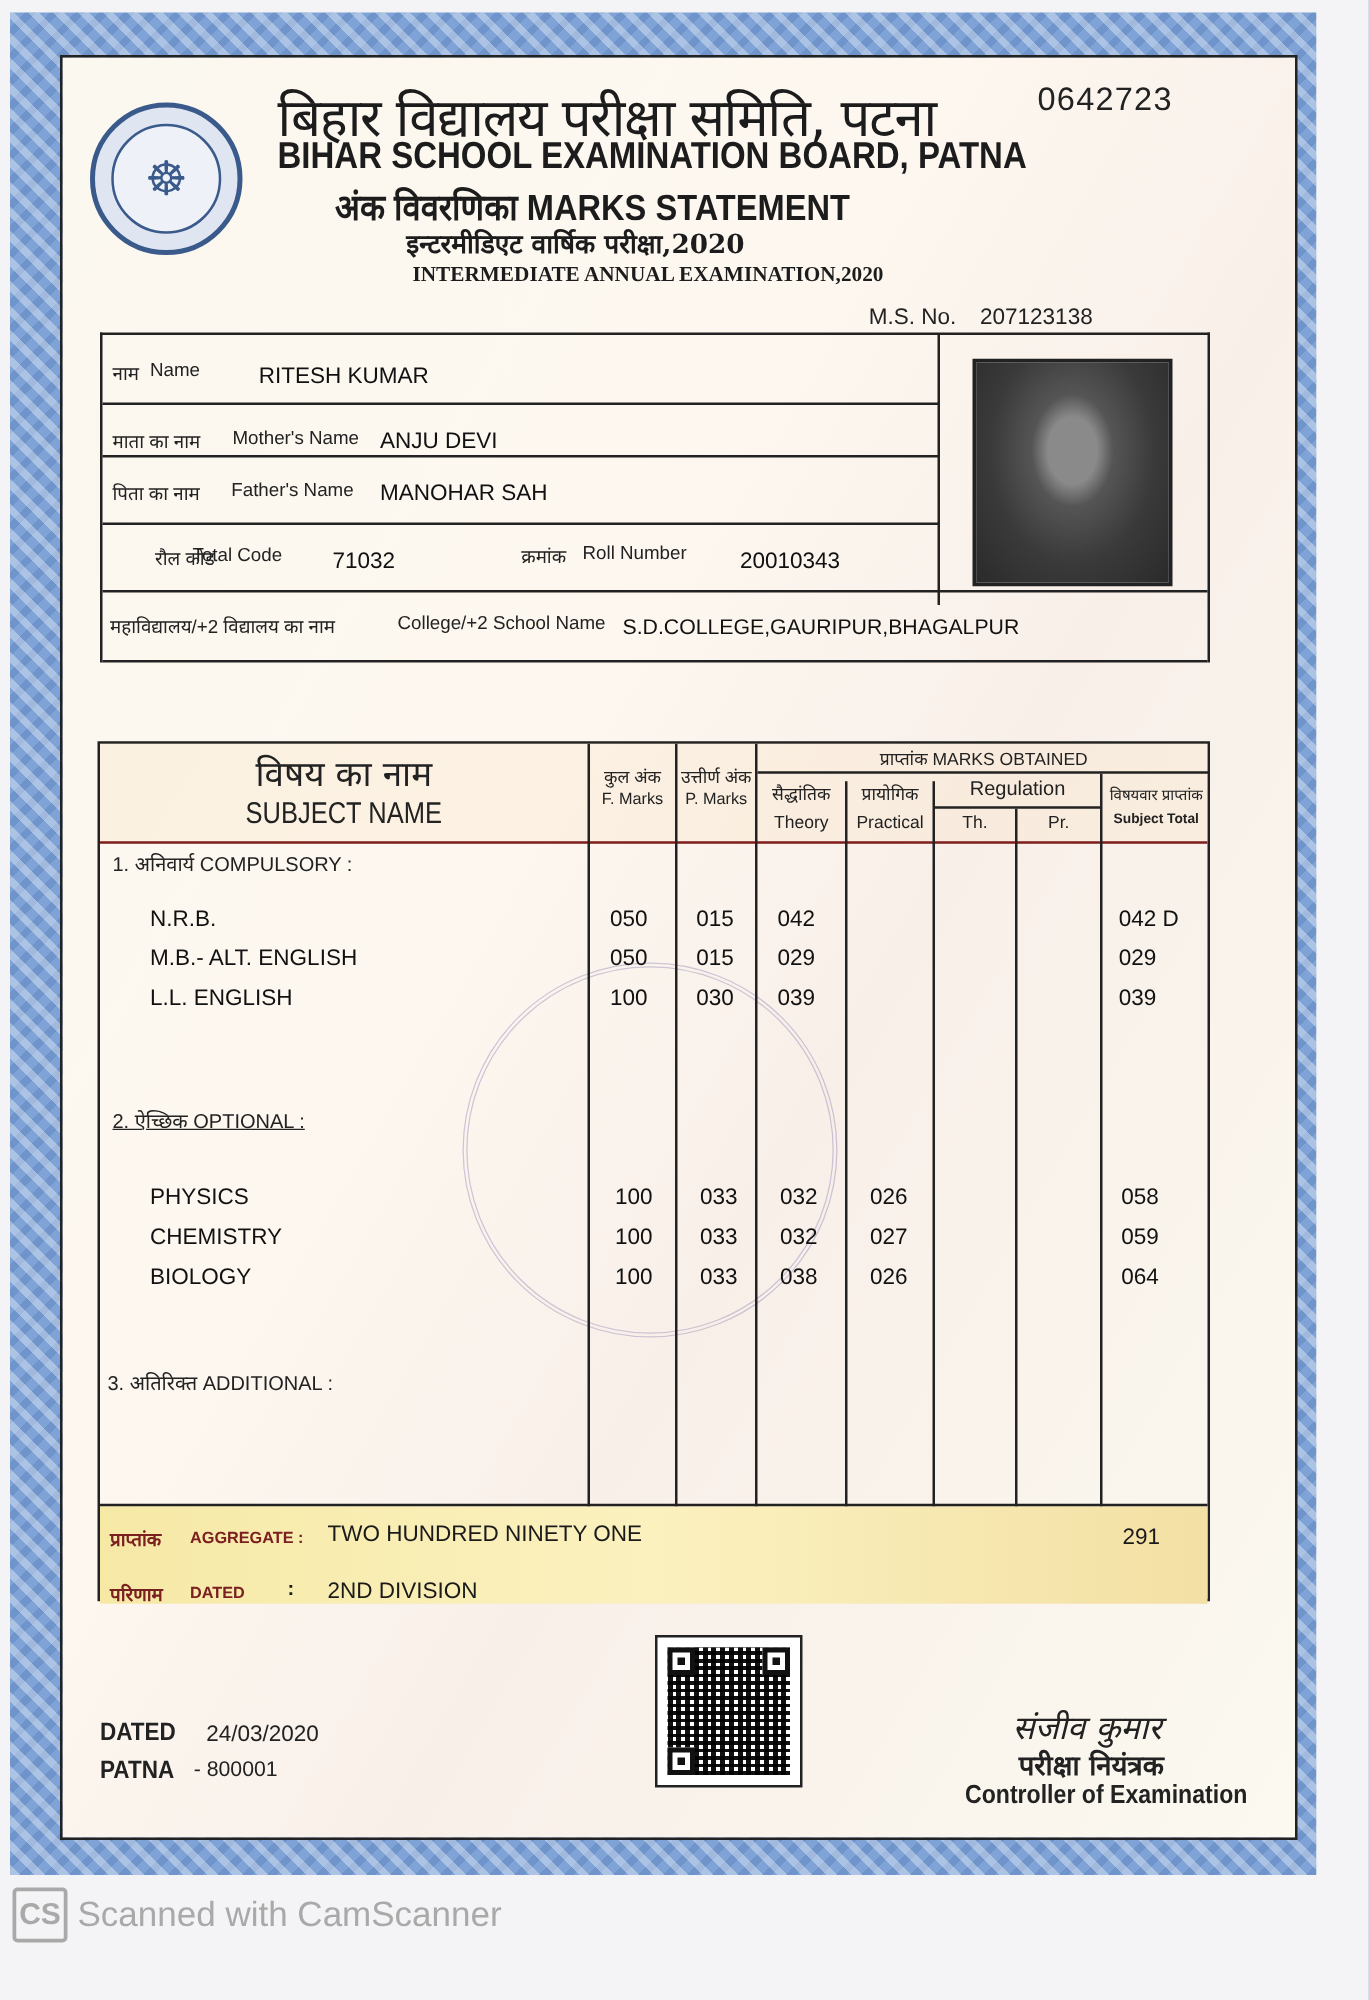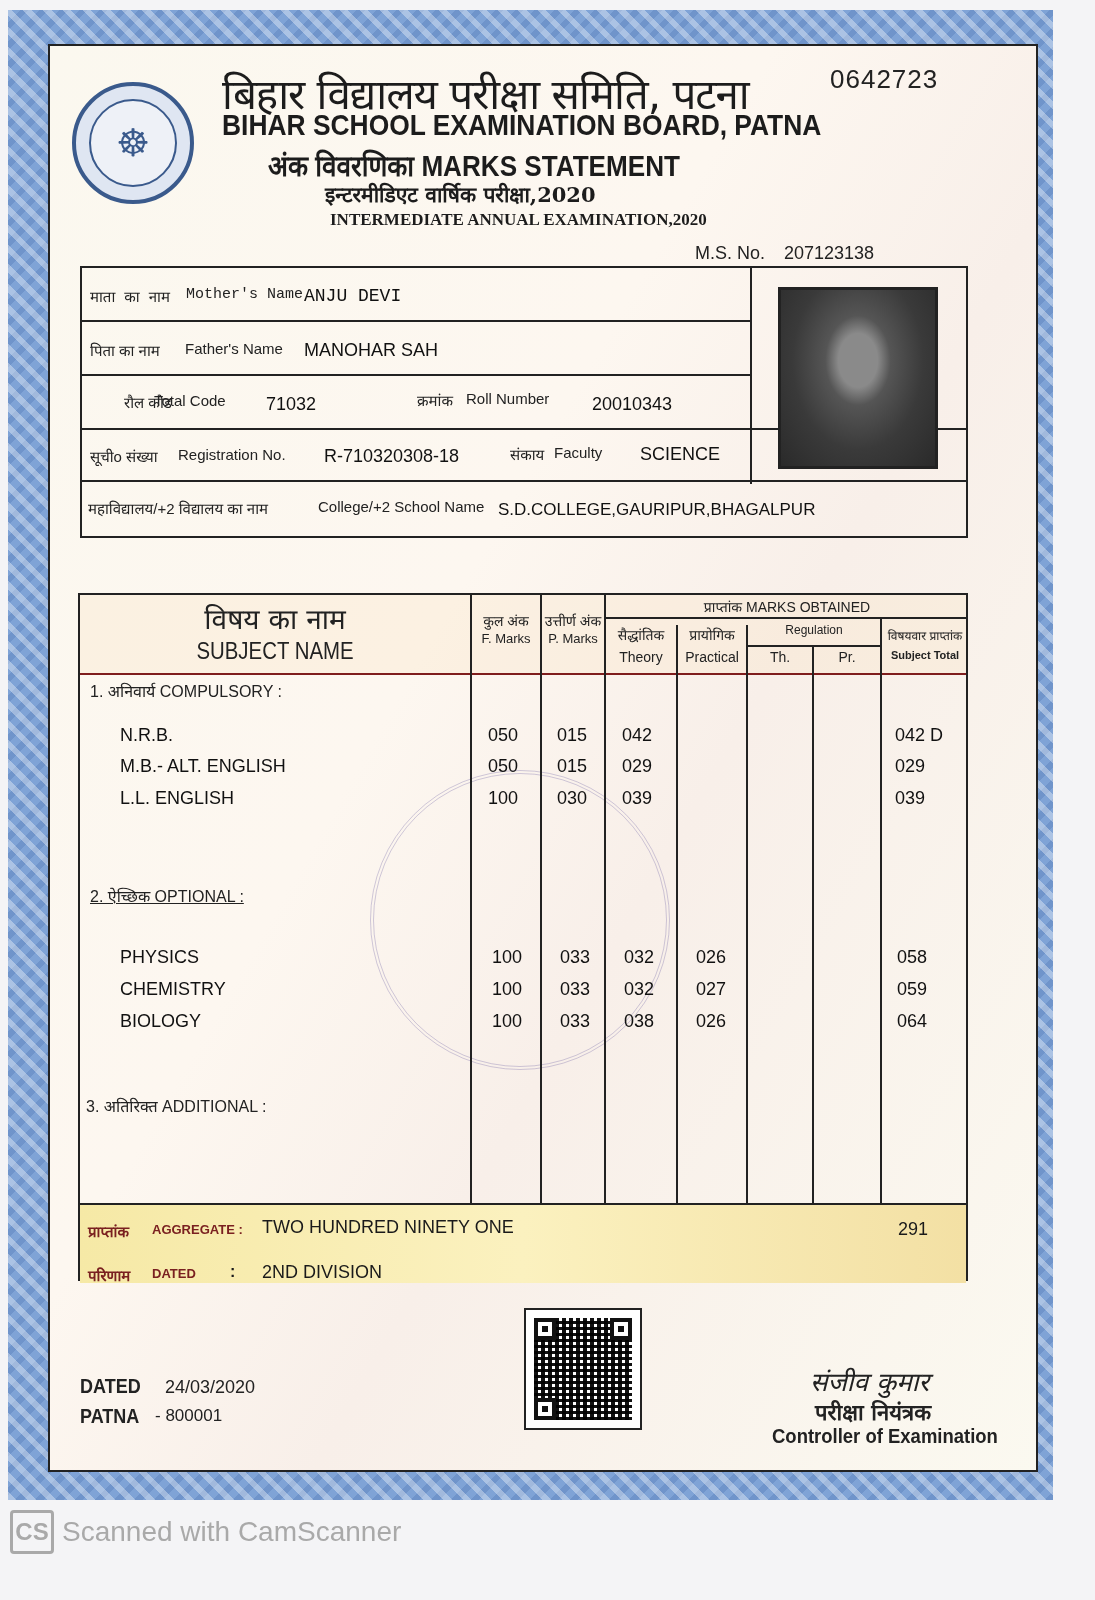--- a/index.html
+++ b/index.html
@@ -65,46 +65,43 @@
 <div class="t2">BIHAR SCHOOL EXAMINATION BOARD, PATNA</div>
 <div class="t3">अंक विवरणिका MARKS STATEMENT</div>
 <div class="t4">इन्टरमीडिएट वार्षिक परीक्षा,2020</div>
 <div class="t5">INTERMEDIATE ANNUAL EXAMINATION,2020</div>
 <div class="msno">
   <span>M.S. No.</span>
   <span class="v">207123138</span>
 </div>
 
 <div class="info">
-  <div class="row" style="height:54px;width:670px;font-family:Liberation Mono, monospace;">
+  <div class="row" style="height:56px;width:670px;">
+    <span class="lab" style="left:8px;top:20px;">नाम</span>
+    <span class="lab" style="left:38px;top:20px;">Name</span>
+    <span class="val" style="left:125px;top:22px;">RITESH KUMAR</span>
+  </div>
+  <div class="row" style="height:42px;width:670px;">
     <span class="lab" style="left:8px;top:18px;">माता का नाम</span>
     <span class="lab" style="left:104px;top:18px;">Mother's Name</span>
     <span class="val" style="left:222px;top:18px;">ANJU DEVI</span>
   </div>
   <div class="row" style="height:54px;width:670px;">
     <span class="lab" style="left:8px;top:18px;">पिता का नाम</span>
     <span class="lab" style="left:103px;top:18px;">Father's Name</span>
     <span class="val" style="left:222px;top:18px;">MANOHAR SAH</span>
   </div>
   <div class="row" style="height:54px;">
     <span class="lab" style="left:8px;top:16px;margin-left:34px;">रौल कोड</span>
     <span class="lab" style="left:72px;top:16px;">Total Code</span>
     <span class="val" style="left:184px;top:18px;">71032</span>
     <span class="lab" style="left:335px;top:14px;">क्रमांक</span>
     <span class="lab" style="left:384px;top:14px;">Roll Number</span>
     <span class="val" style="left:510px;top:18px;">20010343</span>
   </div>
-  <div class="row" style="height:52px;">
-    <span class="lab" style="left:8px;top:16px;">सूचीo संख्या</span>
-    <span class="lab" style="left:96px;top:16px;">Registration No.</span>
-    <span class="val" style="left:242px;top:16px;">R-710320308-18</span>
-    <span class="lab" style="left:428px;top:14px;">संकाय</span>
-    <span class="lab" style="left:472px;top:14px;">Faculty</span>
-    <span class="val" style="left:558px;top:14px;">SCIENCE</span>
-  </div>
   <div class="row" style="height:56px;">
     <span class="lab" style="left:6px;top:16px;">महाविद्यालय/+2 विद्यालय का नाम</span>
     <span class="lab" style="left:236px;top:16px;">College/+2 School Name</span>
     <span class="val" style="left:416px;top:18px;font-size:17px;">S.D.COLLEGE,GAURIPUR,BHAGALPUR</span>
   </div>
 </div>
 <div class="vline" style="left:750px;top:268px;height:216px;"></div>
 <div class="photo"></div>
 
 <div class="marks">
@@ -115,21 +112,21 @@
     <div class="hc" style="left:392px;width:68px;top:16px;font-size:14px;">कुल अंक</div>
     <div class="hc" style="left:392px;width:68px;top:36px;font-size:13px;">F. Marks</div>
     <div class="hc" style="left:462px;width:62px;top:16px;font-size:14px;">उत्तीर्ण अंक</div>
     <div class="hc" style="left:462px;width:62px;top:36px;font-size:13px;">P. Marks</div>
 
     <div class="hc" style="left:526px;width:362px;top:2px;font-size:14px;border-bottom:2px solid #222;height:20px;">प्राप्तांक MARKS OBTAINED</div>
     <div class="hc" style="left:526px;width:70px;top:30px;font-size:14px;">सैद्धांतिक</div>
     <div class="hc" style="left:526px;width:70px;top:54px;font-size:14px;">Theory</div>
     <div class="hc" style="left:598px;width:68px;top:30px;font-size:14px;">प्रायोगिक</div>
     <div class="hc" style="left:598px;width:68px;top:54px;font-size:14px;">Practical</div>
-    <div class="hc" style="left:668px;width:132px;top:28px;font-size:12px;border-bottom:2px solid #222;height:22px;">Regulation</div>
+    <div class="hc" style="left:668px;width:132px;top:28px;font-size:16px;border-bottom:2px solid #222;height:22px;">Regulation</div>
     <div class="hc" style="left:668px;width:64px;top:54px;font-size:14px;">Th.</div>
     <div class="hc" style="left:734px;width:66px;top:54px;font-size:14px;">Pr.</div>
     <div class="hc" style="left:802px;width:86px;top:32px;font-size:12px;">विषयवार प्राप्तांक</div>
     <div class="hc" style="left:802px;width:86px;top:54px;font-size:11px;font-weight:bold;">Subject Total</div>
   </div>
 
   <div class="col" style="left:390px;"></div>
   <div class="col" style="left:460px;"></div>
   <div class="col" style="left:524px;"></div>
   <div class="col" style="left:596px;top:30px;"></div>

